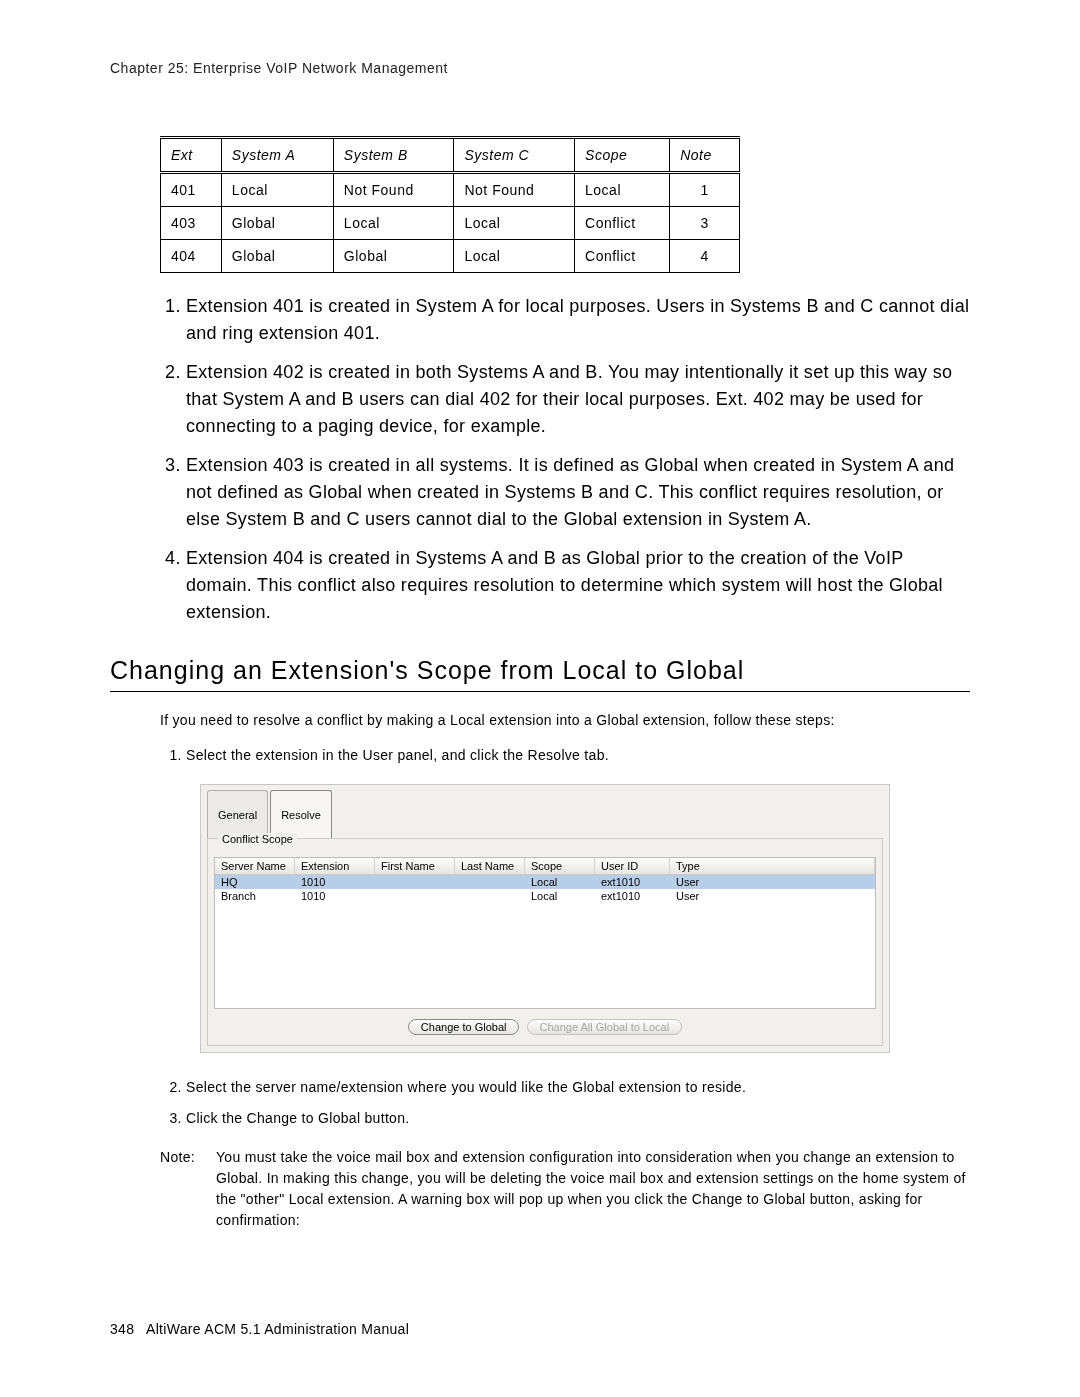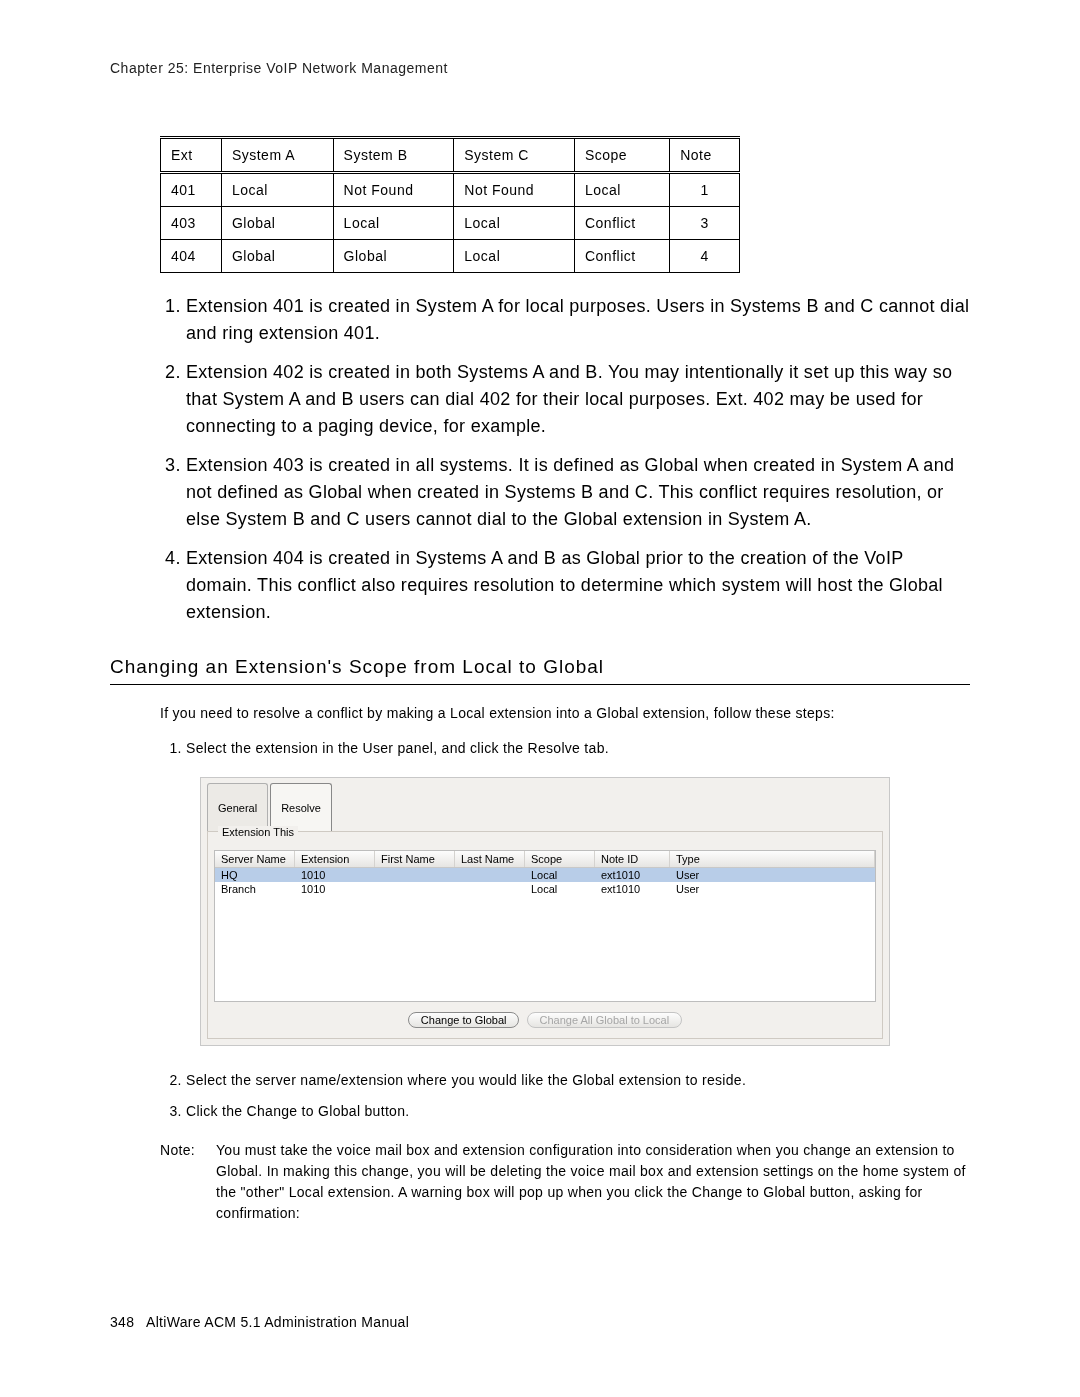--- a/index.html
+++ b/index.html
@@ -39,37 +39,38 @@
     font-weight: normal;
   }
   table.data-table thead tr {
     border-top: 3px double #000;
     border-bottom: 3px double #000;
   }
   table.data-table thead th {
     border-top: 1px solid #000;
     border-bottom: 1px solid #000;
     position: relative;
+    font-style: italic;
   }
   table.data-table thead {
     border-top: 1px solid #000;
   }
   table.data-table .note-col { text-align: center; }
 
   ol.notes {
     margin: 18px 0 30px 50px;
     padding-left: 26px;
     font-size: 18px;
     line-height: 1.5;
     letter-spacing: 0.3px;
   }
   ol.notes li { margin-bottom: 12px; }
 
   h2.section {
-    font-size: 19px;
+    font-size: 25px;
     font-weight: normal;
     letter-spacing: 1px;
     color: #000;
     margin: 30px 0 6px 0;
   }
   .section-rule {
     border: none;
     border-top: 1px solid #000;
     margin: 0 0 18px 0;
   }
@@ -267,29 +268,29 @@
   <ol class="steps">
     <li>Select the extension in the User panel, and click the Resolve tab.</li>
   </ol>
 
   <div class="panel">
     <div class="tabs">
       <div class="tab">General</div>
       <div class="tab active">Resolve</div>
     </div>
     <div class="groupbox">
-      <span class="group-label">Extension This</span>
+      <span class="group-label">Conflict Scope</span>
       <div class="listview">
         <div class="lv-head">
           <div class="col-server">Server Name</div>
           <div class="col-ext">Extension</div>
           <div class="col-first">First Name</div>
           <div class="col-last">Last Name</div>
           <div class="col-scope">Scope</div>
-          <div class="col-userid">Note ID</div>
+          <div class="col-userid">User ID</div>
           <div class="col-type">Type</div>
         </div>
         <div class="lv-body">
           <div class="lv-row selected">
             <div class="col-server">HQ</div>
             <div class="col-ext">1010</div>
             <div class="col-first"></div>
             <div class="col-last"></div>
             <div class="col-scope">Local</div>
             <div class="col-userid">ext1010</div>

